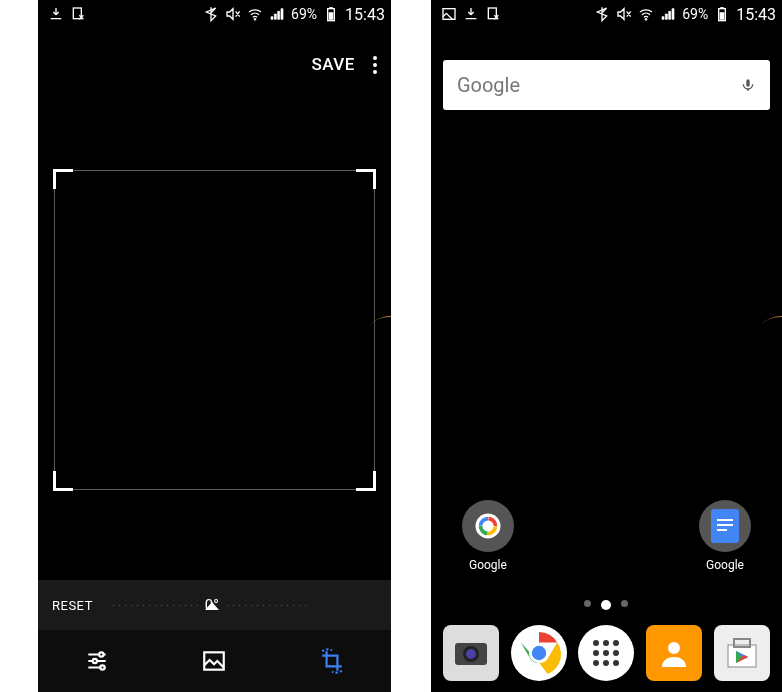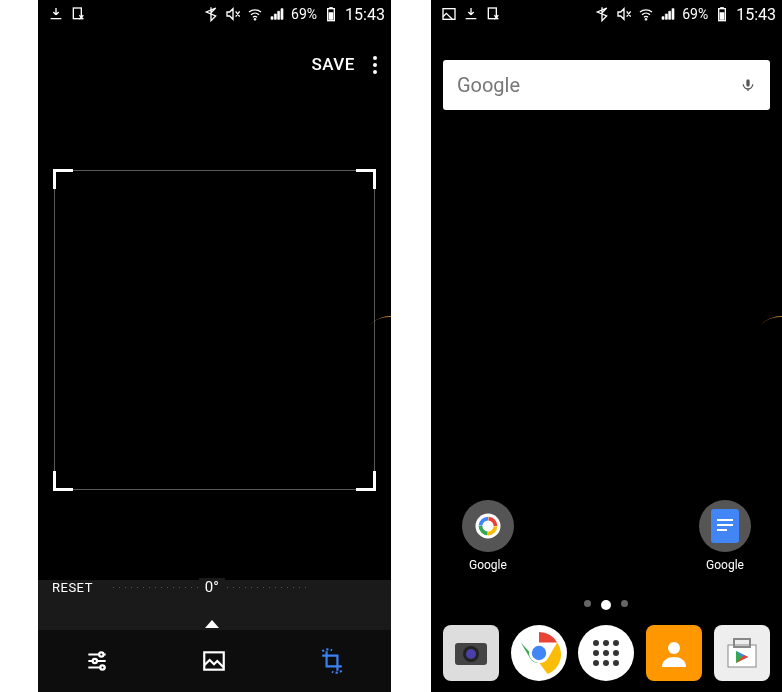--- a/index.html
+++ b/index.html
@@ -67,21 +67,21 @@
   .corner.tl::before{top:0;left:0;} .corner.tl::after{top:0;left:0;}
   .corner.tr::before{top:0;right:0;} .corner.tr::after{top:0;right:0;}
   .corner.bl::before{bottom:0;left:0;} .corner.bl::after{bottom:0;left:0;}
   .corner.br::before{bottom:0;right:0;} .corner.br::after{bottom:0;right:0;}
 
   .arc{position:absolute; width:60px;height:60px;border:2px solid #c9883b;border-left:none;border-bottom:none;border-right:none;border-radius:50%;right:-30px;top:50%;transform:translateY(-50%) rotate(45deg);} 
 
   .angle-row{
     position:absolute; left:0;right:0; bottom:62px;
     height:50px;
-    display:flex; 
+    display:flex; align-items:center;
     background:#1a1a1a;
     font-size:14px;
   }
   .reset{padding-left:14px; letter-spacing:0.5px; font-size:13px;}
   .angle-center{flex:1; position:relative; text-align:center;}
   .ruler{height:14px; position:relative; margin:0 20px;}
   .ruler::before{content:""; position:absolute; left:0; right:0; top:50%; height:1px; background:repeating-linear-gradient(90deg,#555 0 1px,transparent 1px 6px);}
   .deg{position:absolute; left:50%; top:50%; transform:translate(-50%,-50%); font-size:15px; background:#1a1a1a; padding:0 6px;}
   .tri-up,.tri-down{position:absolute;left:50%;transform:translateX(-50%);width:0;height:0;border-left:7px solid transparent;border-right:7px solid transparent;}
   .tri-down{top:2px;border-top:8px solid #3b82f6;}

